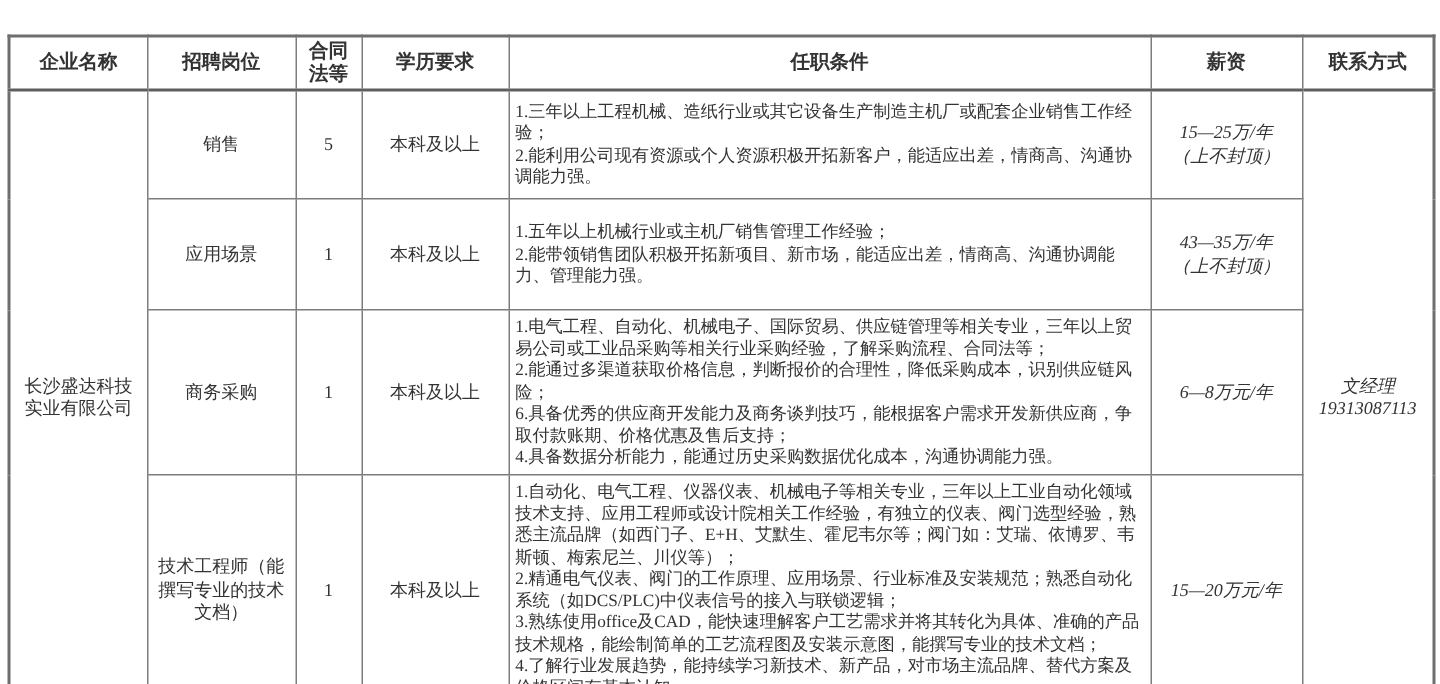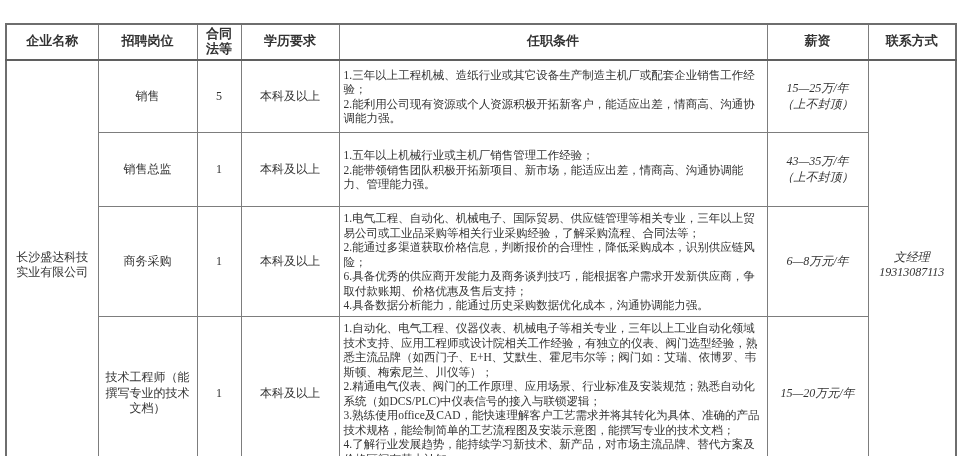--- a/index.html
+++ b/index.html
@@ -96,21 +96,21 @@
         <td class="center-cell">5</td>
         <td class="center-cell">本科及以上</td>
         <td class="req-cell">1.三年以上工程机械、造纸行业或其它设备生产制造主机厂或配套企业销售工作经验；
 2.能利用公司现有资源或个人资源积极开拓新客户，能适应出差，情商高、沟通协调能力强。</td>
         <td class="center-cell pre-line">15—25万/年
 （上不封顶）</td>
         <td class="center-cell pre-line" rowspan="4">文经理
 19313087113</td>
       </tr>
       <tr class="r-2">
-        <td class="center-cell">销售总监</td>
+        <td class="center-cell">应用场景</td>
         <td class="center-cell">1</td>
         <td class="center-cell">本科及以上</td>
         <td class="req-cell">1.五年以上机械行业或主机厂销售管理工作经验；
 2.能带领销售团队积极开拓新项目、新市场，能适应出差，情商高、沟通协调能力、管理能力强。</td>
         <td class="center-cell pre-line">43—35万/年
 （上不封顶）</td>
       </tr>
       <tr class="r-3">
         <td class="center-cell">商务采购</td>
         <td class="center-cell">1</td>

